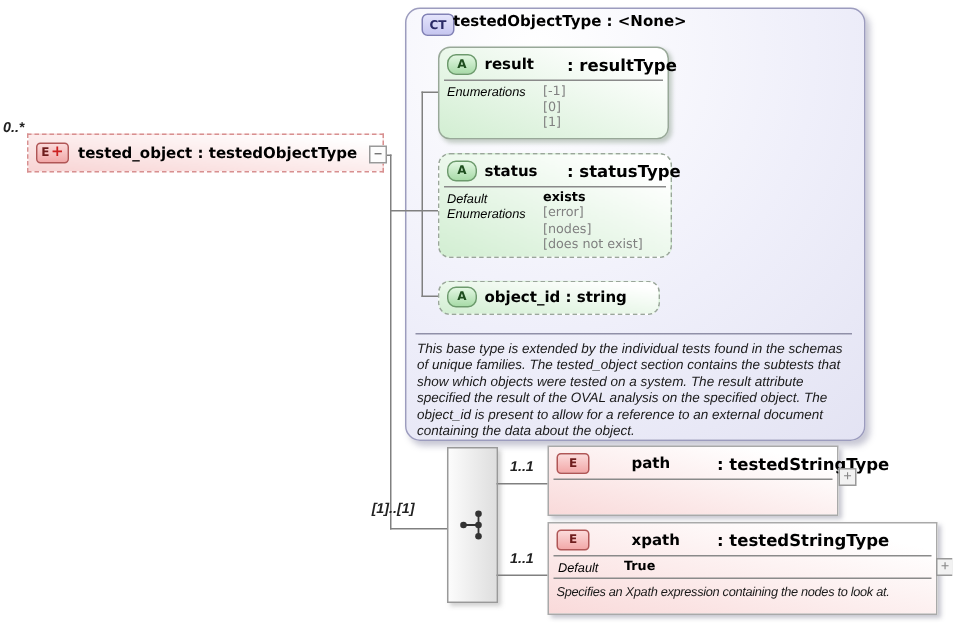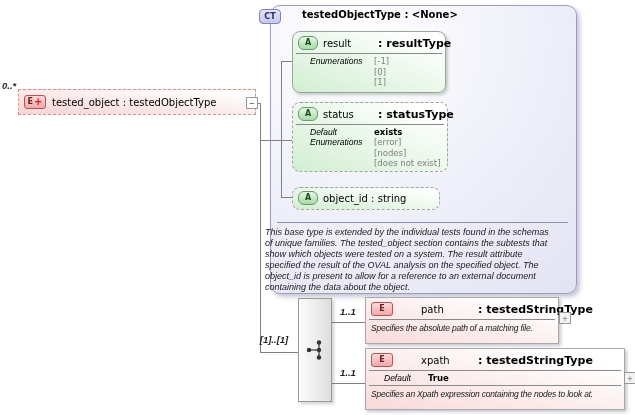--- a/index.html
+++ b/index.html
@@ -30,39 +30,39 @@
         font-size:8px;font-weight:bold;line-height:1;}
   .bE{width:20px;height:12px;border:1px solid #b05656;border-radius:3px;color:#6f1d1d;
       background:linear-gradient(#fbdada,#f2a8a8);}
   .bE .plus{color:#cc2020;font-size:10px;margin-left:1px;margin-top:-1px;}
   .bA{width:18px;height:12px;border:1px solid #6c9a6c;border-radius:6px;color:#1d4d1d;
       background:linear-gradient(#e2f7e2,#a8dba8);}
   .bCT{width:20px;height:13px;border:1px solid #8181b5;border-radius:4px;color:#2a2a66;
       background:linear-gradient(#e4e4fb,#c6c6f0);}
   
   .hdr{display:flex;align-items:center;gap:5px;padding:4px 5px 3px 5px;white-space:nowrap;}
-  .nm{font-weight:normal;font-size:10px;}
+  .nm{font-weight:bold;font-size:10px;}
   .nm.col{width:50px;flex:none;}
   .nm.col2{width:52px;flex:none;padding-left:23px;}
   .tp{font-weight:bold;font-size:11px;}
   .sep{border-top:1px solid #8a8a8a;margin:0 3px;}
-  .rows{padding:2px 5px;font-size:8.5px;margin-left:12px;}
+  .rows{padding:2px 5px;font-size:8.5px;}
   .row{display:flex;}
   .rlabel{width:64px;flex:none;font-family:"Liberation Sans",sans-serif;font-style:italic;}
   .rval{color:#808080;}
   .rval.bold{color:#000;font-weight:bold;}
   .enumcol div{line-height:1.25;}
   .doc{font-family:"Liberation Sans",sans-serif;font-style:italic;font-size:8.5px;
        letter-spacing:-0.2px;color:#1a1a1a;padding:3px 5px;white-space:nowrap;overflow:hidden;}
-  .ctdoc{position:absolute;left:265px;top:227px;width:292px;z-index:3;
+  .ctdoc{position:absolute;left:278px;top:227px;width:292px;z-index:3;
        font-family:"Liberation Sans",sans-serif;font-style:italic;font-size:9px;
        line-height:1.23;color:#1a1a1a;}
   .ctsep{position:absolute;left:277px;top:222px;width:291px;border-top:1px solid #9090a8;z-index:3;}
   .cttitle{position:absolute;left:302px;top:9px;font-size:10px;font-weight:bold;z-index:3;white-space:nowrap;}
-  .ctbadge{position:absolute;left:259px;top:9px;z-index:3;}
+  .ctbadge{position:absolute;left:281px;top:9px;z-index:3;}
   
   .toggle{position:absolute;width:12px;height:12px;border:1px solid #999;background:#fdfdfd;
         color:#555;font-size:9px;line-height:10px;text-align:center;z-index:5;box-sizing:border-box;
         font-family:"DejaVu Sans Mono",monospace;}
   .toggle.expander{background:#f2f2f2;color:#888;}
 </style>
 </head>
 <body>
 
 <div id="canvas">
@@ -136,41 +136,40 @@
   <div class="abox dash" style="left:292px;top:187px;width:146px;height:21px;">
     <div class="hdr" style="padding-top:3px;">
       <span class="badge bA">A</span>
       <span class="nm">object_id : string</span>
     </div>
   </div>
 
   <div class="ctsep"></div>
   <div class="ctdoc">This base type is extended by the individual tests found in the schemas of unique families.  The tested_object section contains the subtests that show which objects were tested on a system. The result attribute specified the result of the OVAL analysis on the specified object. The object_id is present to allow for a reference to an external document containing the data about the object.</div>
 
-  <div class="card" style="left:252px;top:334px;width:44px;text-align:center;">[1]..[1]</div>
+  <div class="card" style="left:240px;top:334px;width:44px;text-align:center;">[1]..[1]</div>
   <div class="cmpbox">
     <svg width="22" height="22" viewBox="0 0 22 22">
       <line x1="5" y1="11" x2="15" y2="11" stroke="#333" stroke-width="1.2"></line>
       <line x1="15" y1="3.5" x2="15" y2="18.5" stroke="#333" stroke-width="1.2"></line>
       <circle cx="5" cy="11" r="2.2" fill="#333"></circle>
       <circle cx="15" cy="3.5" r="2.2" fill="#333"></circle>
       <circle cx="15" cy="11" r="2.2" fill="#333"></circle>
       <circle cx="15" cy="18.5" r="2.2" fill="#333"></circle>
     </svg>
   </div>
 
   <div class="card" style="left:340px;top:306px;">1..1</div>
   <div class="solidbox" style="left:365px;top:297px;width:192px;height:45px;">
     <div class="hdr">
       <span class="badge bE">E</span>
       <span class="nm col2">path</span>
       <span class="tp">: testedStringType</span>
     </div>
     <div class="sep"></div>
-    <div class="doc">Specifies the absolute path of a matching file.</div>
   </div>
   <div class="toggle expander" style="left:559px;top:312px;">+</div>
 
   <div class="card" style="left:340px;top:367px;">1..1</div>
   <div class="solidbox" style="left:365px;top:348px;width:258px;height:60px;">
     <div class="hdr">
       <span class="badge bE">E</span>
       <span class="nm col2">xpath</span>
       <span class="tp">: testedStringType</span>
     </div>

